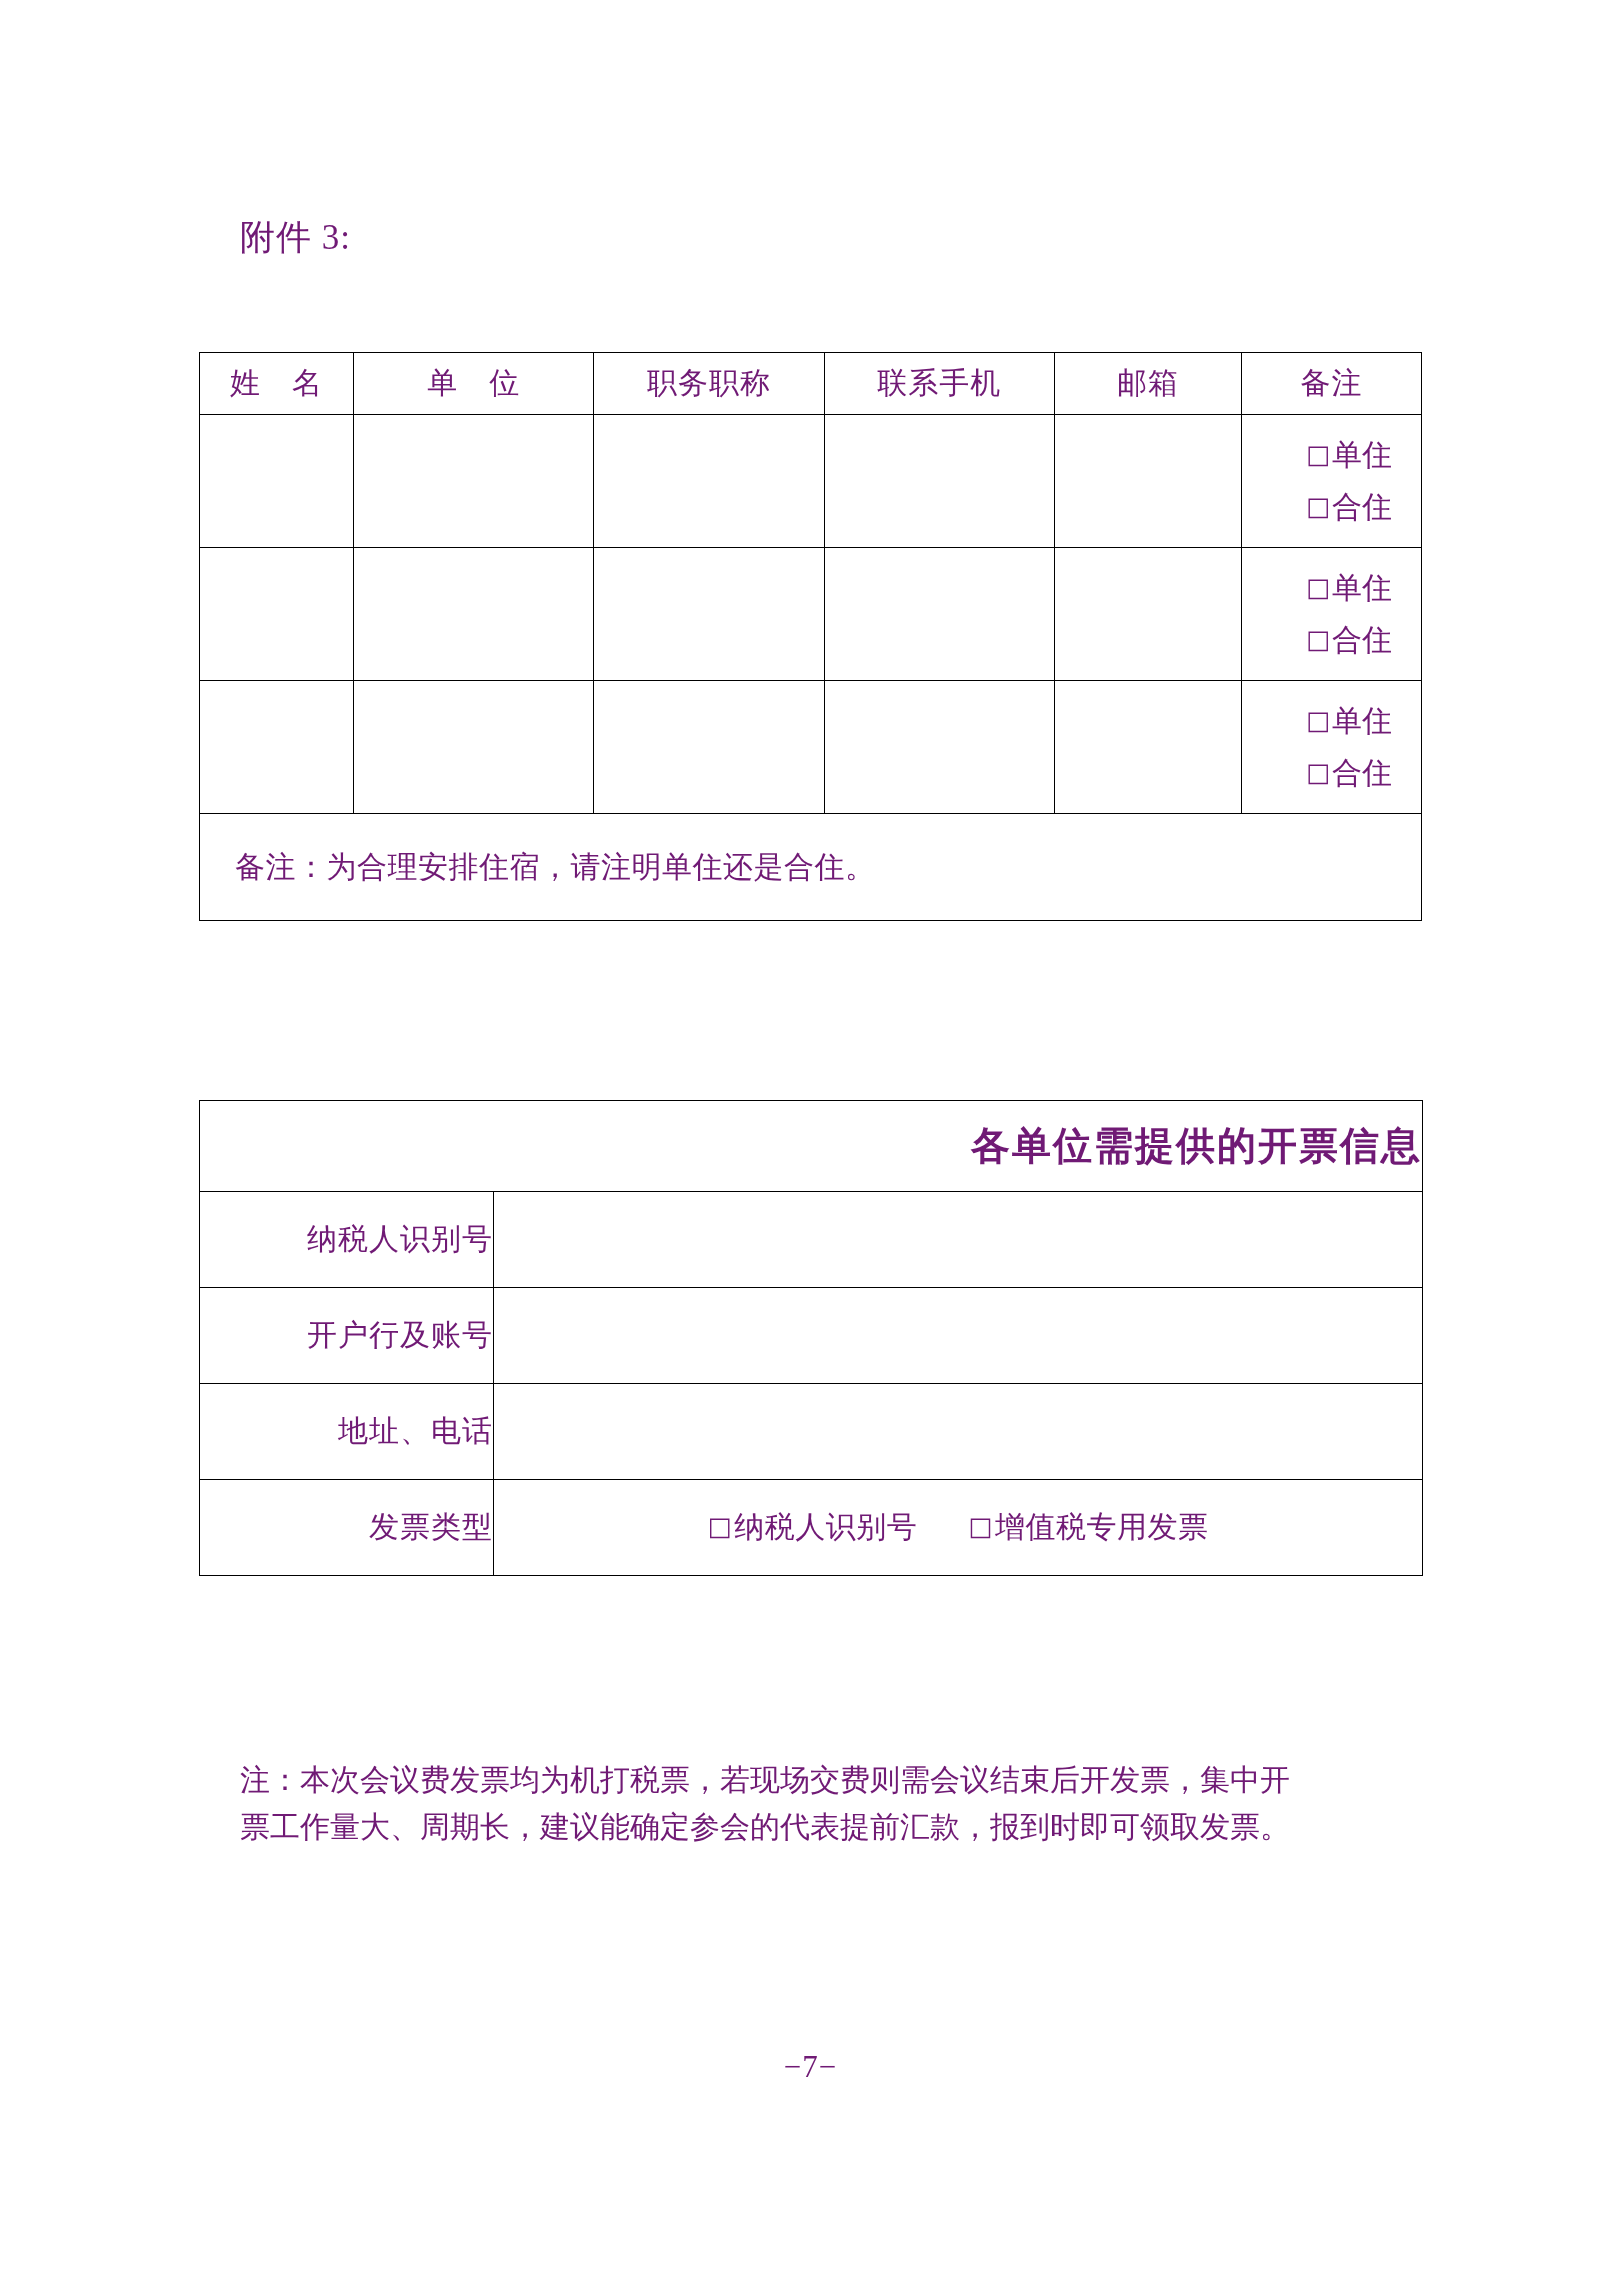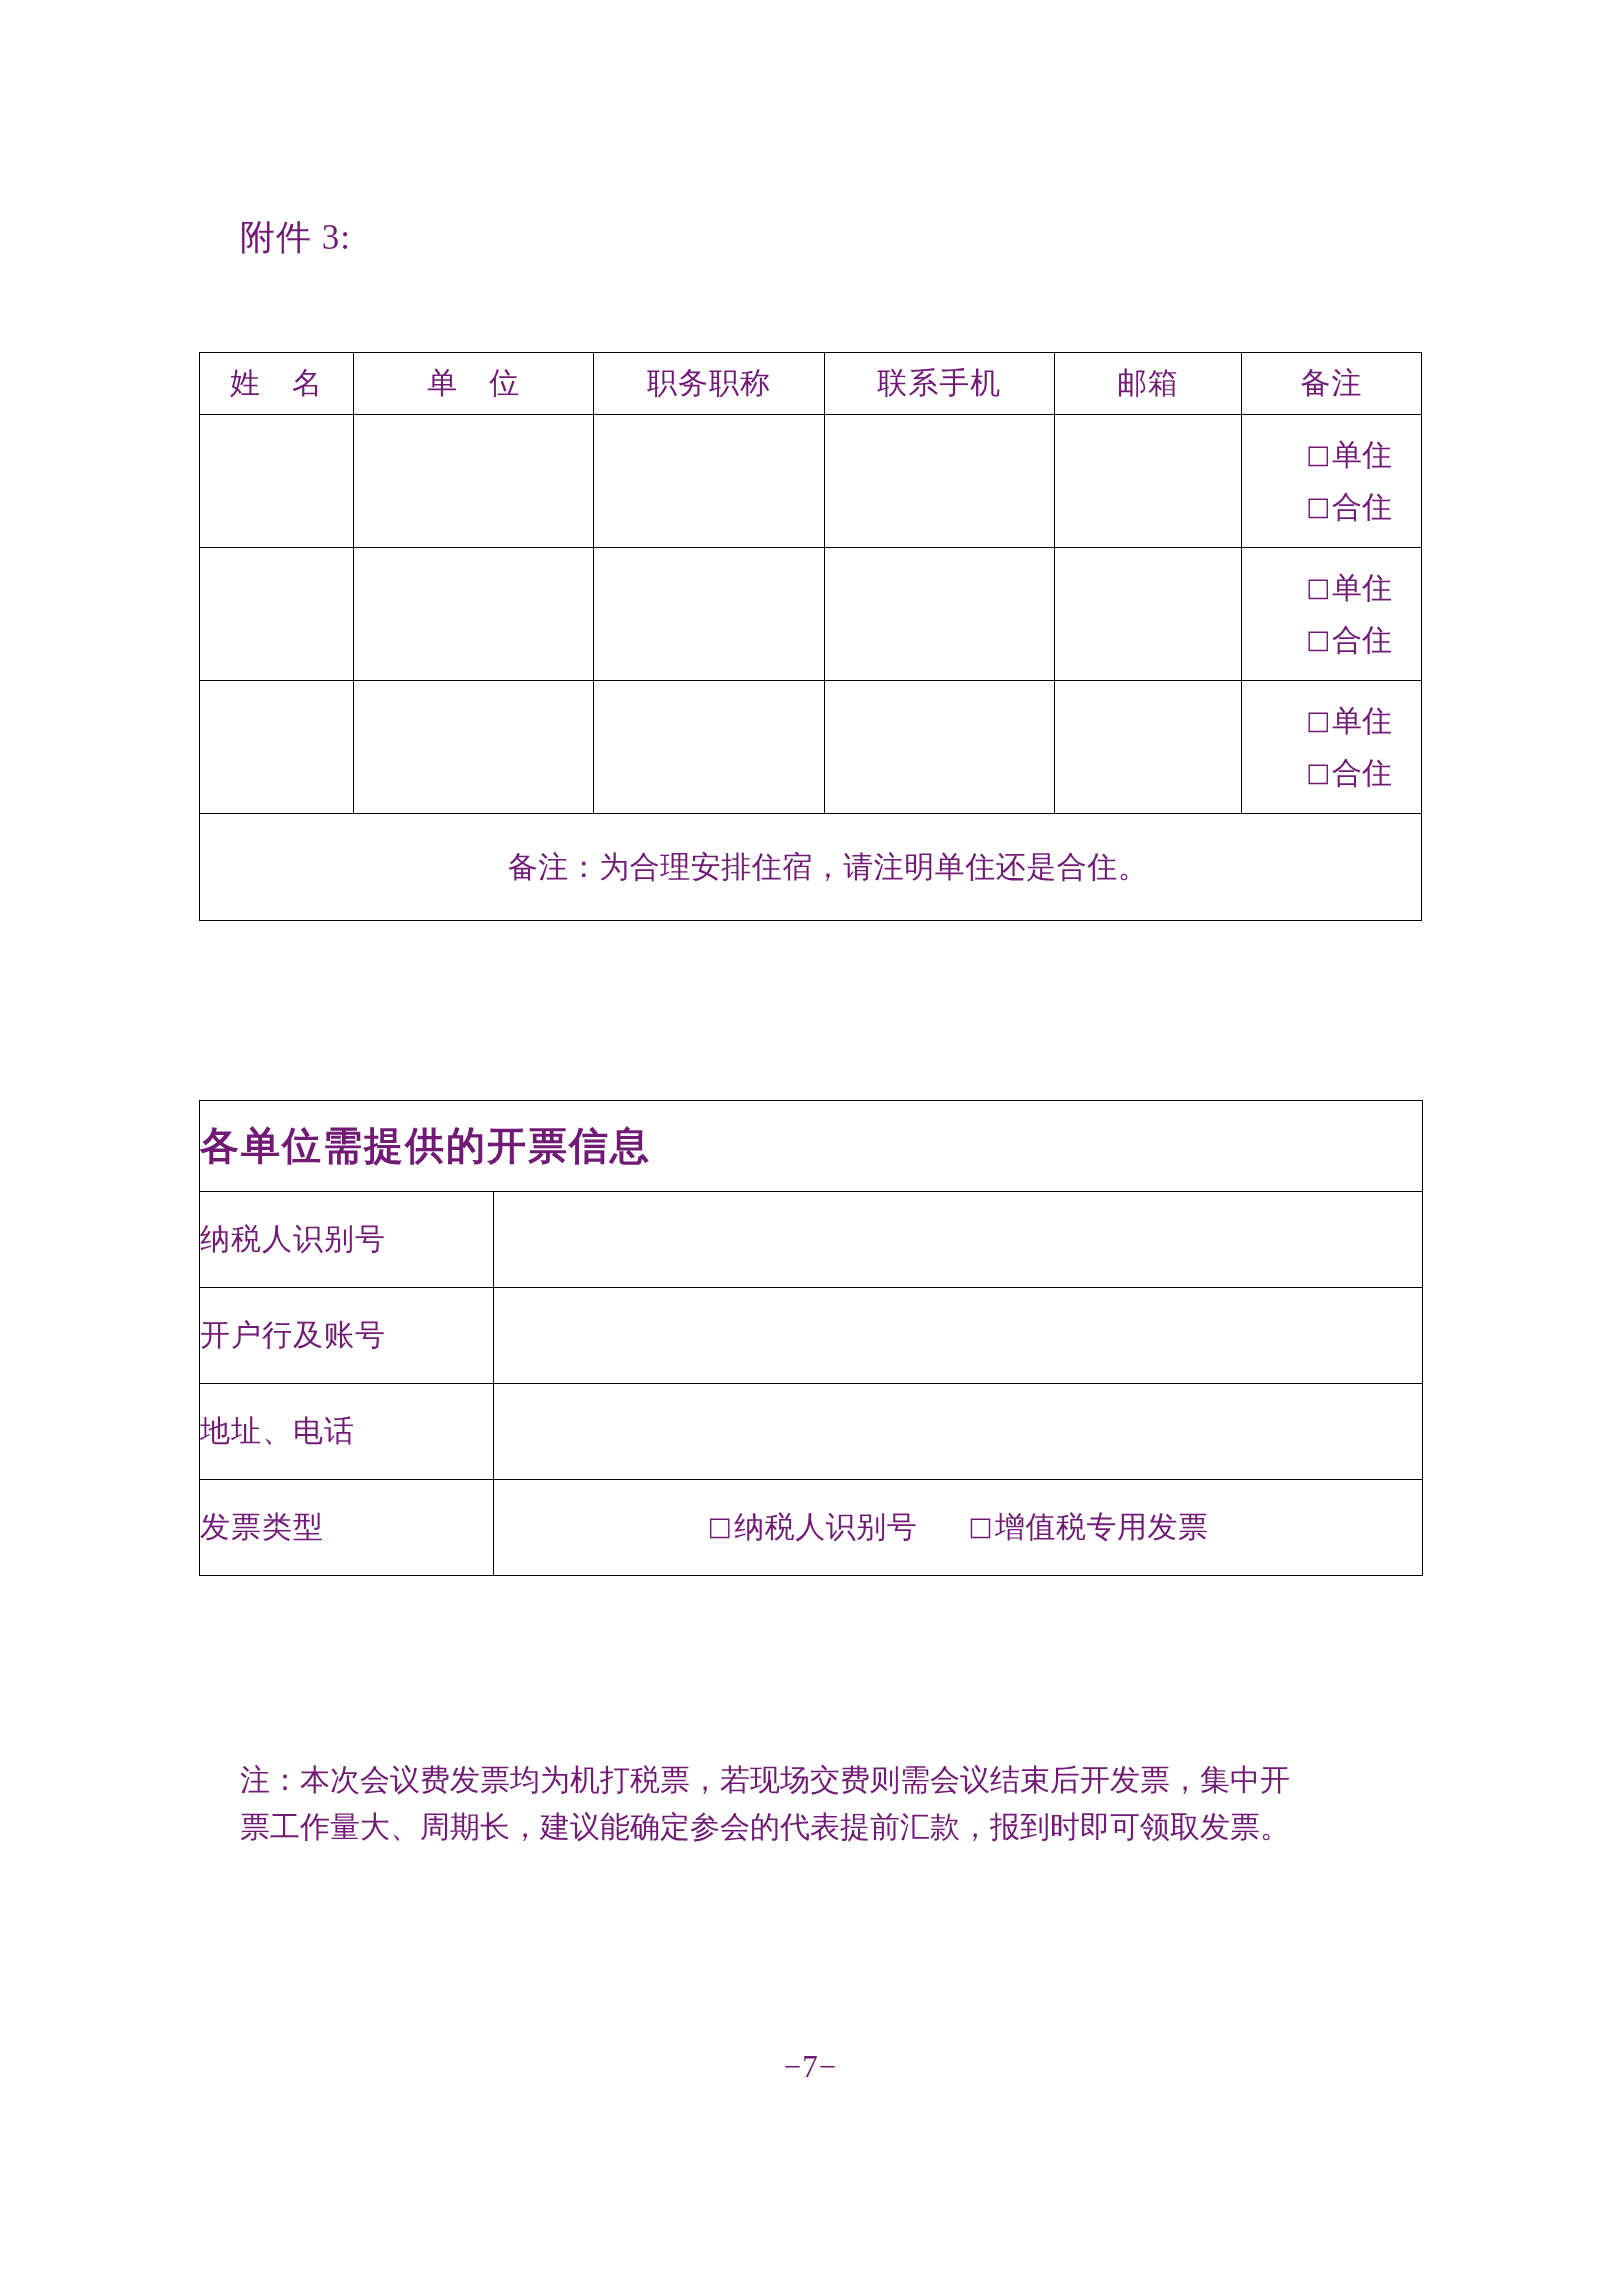--- a/index.html
+++ b/index.html
@@ -77,40 +77,40 @@
   }
   .checkbox-glyph {
     font-family: "DejaVu Sans", sans-serif;
     font-size: 25.5px;
     margin-right: 2px;
     position: relative;
     top: -2px;
   }
   .note-row td {
     height: 106px;
-    text-align: center;
+    text-align: left;
     padding-left: 35px !important;
     font-size: 30px;
     letter-spacing: 0.5px;
   }
 
   
   .invoice-table {
     position: absolute;
     left: 199px;
     top: 1100px;
     width: 1223px;
     border-collapse: collapse;
     table-layout: fixed;
   }
   .invoice-table td {
     border: 1.6px solid #000;
     padding: 0;
     font-size: 30px;
-    text-align: left;
+    text-align: right;
     vertical-align: middle;
     height: 95px;
   }
   .invoice-table td.inv-title {
     height: 90px;
     font-size: 39px;
     font-weight: bold;
     font-family: "DejaVu Sans", "Liberation Sans", sans-serif;
     letter-spacing: 2px;
   }

